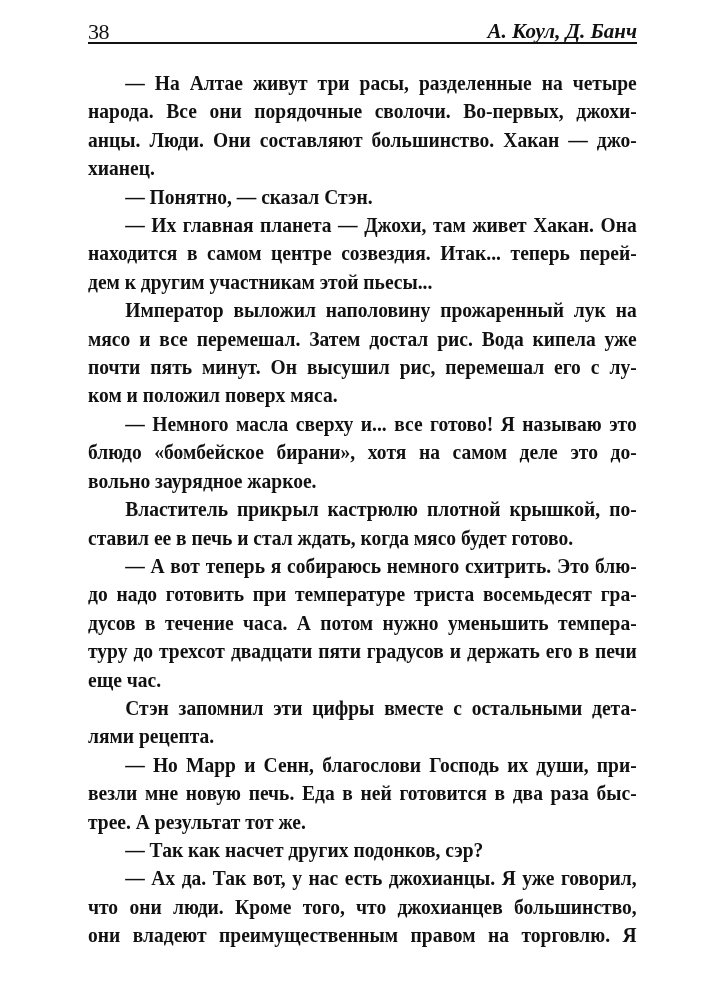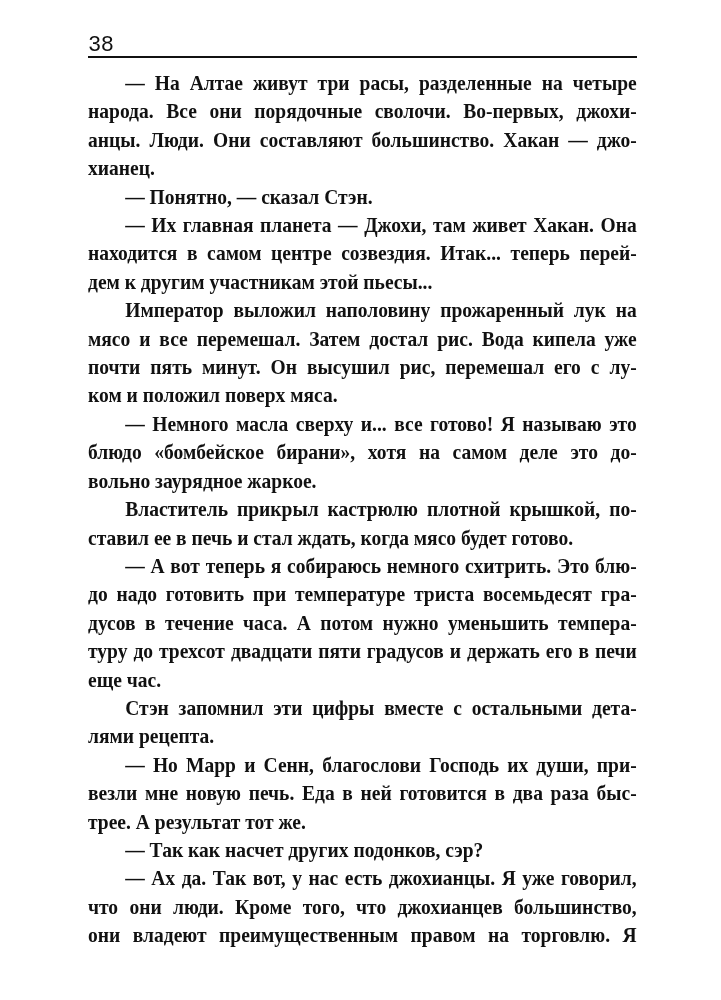--- a/index.html
+++ b/index.html
@@ -1,21 +1,21 @@
 <!DOCTYPE html>
 <html><head>
   <meta charset="utf-8">
   <style>
     html, body { margin: 0; padding: 0; background: #ffffff; }
     body { width: 721px; height: 1000px; position: relative; overflow: hidden; }
     .page { position: absolute; left: 88px; top: 0; width: 549px; color: #111; }
     .header {
-      position: absolute; left: 0; top: 30px; width: 549px; height: 26px;
+      position: absolute; left: 0; top: 16px; width: 549px; height: 26px;
       border-bottom: 2px solid #111;
-      font-family: Liberation Mono, monospace;
+      font-family: Liberation Serif, serif;
     }
     .page-number { position: absolute; left: 0; top: 3px; font-size: 22px; letter-spacing: -0.5px; }
     .running-head { position: absolute; right: 0; top: 3px; font-size: 21px; font-style: italic; font-weight: bold; }
     .body-text {
       position: absolute; left: 0; top: 69px; width: 549px;
       font-family: "Liberation Serif", serif;
       font-size: 21px; line-height: 28.4px; font-weight: bold;
       text-align: justify; hyphens: manual;
       transform: scaleX(0.93); transform-origin: left top;
       width: 590px;
@@ -25,20 +25,21 @@
     .para .ln.last { text-align-last: left; }
     .para .ln.first { padding-left: 40px; }
     .para { text-indent: 0; }
   </style>
 </head>
 <body>
 
 <div class="page">
   <div class="header">
     <span class="page-number">38</span>
+    <span class="running-head">А. Коул, Д. Банч</span>
   </div>
 
   <div class="body-text" id="body-text">
       <div class="para">
         <span class="ln first">— На Алтае живут три расы, разделенные на четыре</span>
         <span class="ln">народа. Все они порядочные сволочи. Во-первых, джохи-</span>
         <span class="ln">анцы. Люди. Они составляют большинство. Хакан — джо-</span>
         <span class="ln last">хианец.</span>
       </div>
       <div class="para">

